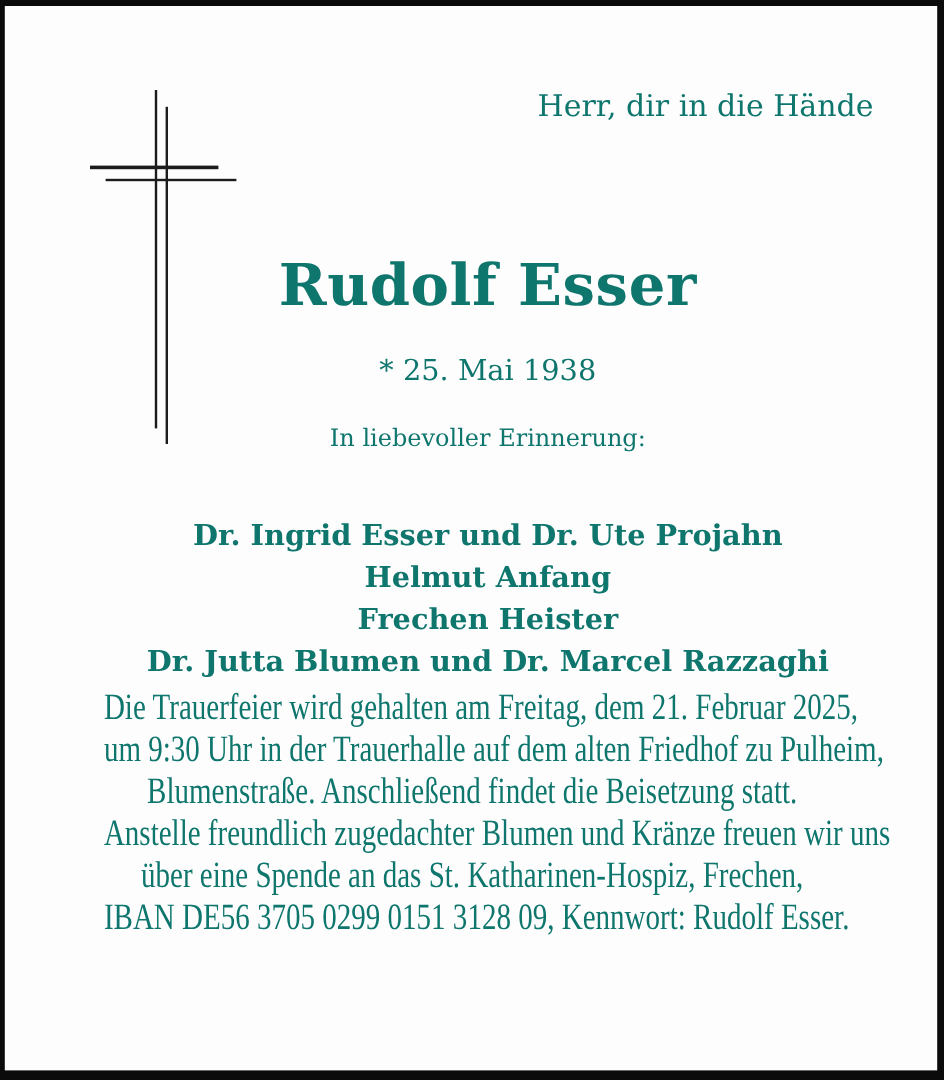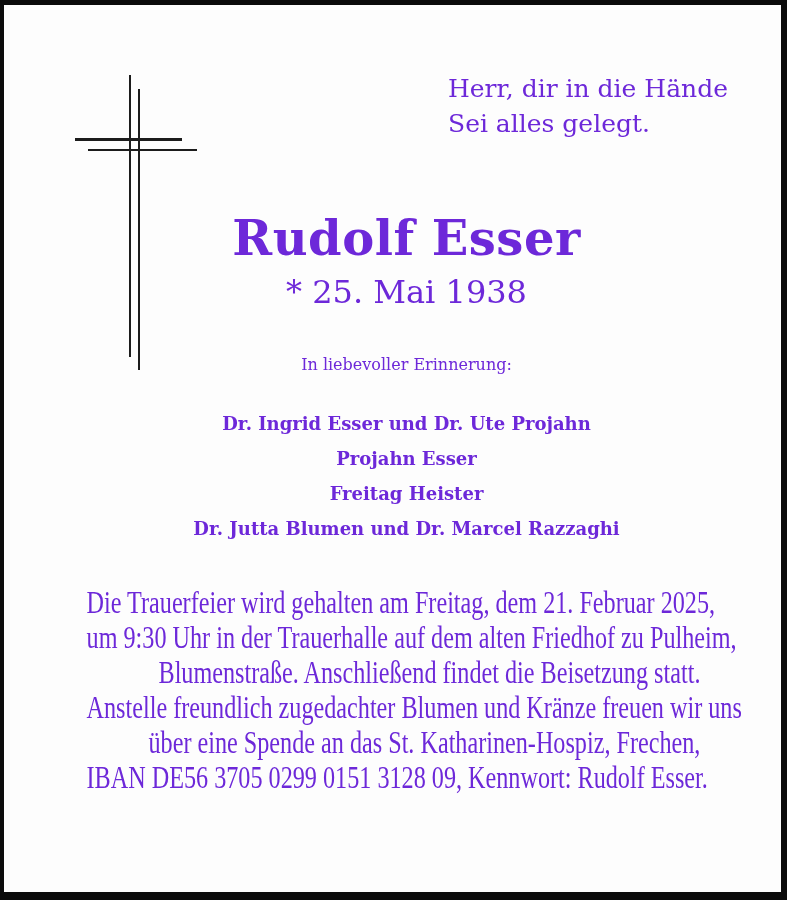--- a/index.html
+++ b/index.html
@@ -6,21 +6,21 @@
     margin: 0;
     padding: 0;
     background: #e8e8e8;
   }
   .page {
     position: relative;
     width: 787px;
     height: 900px;
     background: #fdfdfd;
     overflow: hidden;
-    color: #6d28d9;
+    color: #0f766e;
     font-family: "DejaVu Serif", serif;
   }
   
   .frame-edge { position: absolute; background: #0b0b0b; }
   .frame-top    { top: 0; left: 0; right: 0; height: 5px; }
   .frame-bottom { bottom: 0; left: 0; right: 0; height: 8px; }
   .frame-left   { top: 0; left: 0; bottom: 0; width: 4px; }
   .frame-right  { top: 0; right: 0; bottom: 0; width: 6px; }
 
   
@@ -45,43 +45,43 @@
 
   .deceased-name {
     top: 206px;
     font-weight: bold;
     font-size: 48px;
     line-height: 64px;
     letter-spacing: 0.5px;
     white-space: nowrap;
   }
   .dates {
-    top: 277px;
-    font-size: 32px;
+    top: 294px;
+    font-size: 24px;
     line-height: 30px;
     display: flex;
     justify-content: center;
     gap: 70px;
     white-space: nowrap;
   }
   .memorial-intro {
     top: 349px;
-    font-size: 16px;
+    font-size: 20px;
     line-height: 32px;
   }
   .mourners {
-    top: 406px;
+    top: 428px;
     font-weight: bold;
-    font-size: 18px;
+    font-size: 24px;
     line-height: 35px;
     white-space: nowrap;
   }
 
   
-  .lower { position: absolute; left: 0; right: 0; text-align: right; margin-top: 14px; }
+  .lower { position: absolute; left: 0; right: 0; text-align: center; }
   .lower .cond-line {
     font-family: "Liberation Serif", serif;
     font-size: 31px;
     line-height: 35px;
     transform: scaleX(0.78);
     transform-origin: 50% 50%;
     white-space: nowrap;
   }
   .funeral { top: 571px; }
   .contact { top: 788px; }
@@ -98,35 +98,34 @@
 
   <div class="cross">
     <span class="v1"></span>
     <span class="v2"></span>
     <span class="h1"></span>
     <span class="h2"></span>
   </div>
 
   <div class="verse">
     <div>Herr, dir in die Hände</div>
-    <div>Sei alles gelegt.</div>
   </div>
 
   <div class="upper deceased-name">Rudolf Esser</div>
 
   <div class="upper dates">
     <span>* 25. Mai 1938</span>
   </div>
 
   <div class="upper memorial-intro">In liebevoller Erinnerung:</div>
 
   <div class="upper mourners">
     <div>Dr. Ingrid Esser und Dr. Ute Projahn</div>
-    <div>Projahn Esser</div>
-    <div>Freitag Heister</div>
+    <div>Helmut Anfang</div>
+    <div>Frechen Heister</div>
     <div>Dr. Jutta Blumen und Dr. Marcel Razzaghi</div>
   </div>
 
   <div class="lower funeral">
     <div class="cond-line">Die Trauerfeier wird gehalten am Freitag, dem 21. Februar 2025,</div>
     <div class="cond-line">um 9:30 Uhr in der Trauerhalle auf dem alten Friedhof zu Pulheim,</div>
     <div class="cond-line">Blumenstraße. Anschließend findet die Beisetzung statt.</div>
     <div class="cond-line">Anstelle freundlich zugedachter Blumen und Kränze freuen wir uns</div>
     <div class="cond-line">über eine Spende an das St. Katharinen-Hospiz, Frechen,</div>
     <div class="cond-line">IBAN DE56 3705 0299 0151 3128 09, Kennwort: Rudolf Esser.</div>

